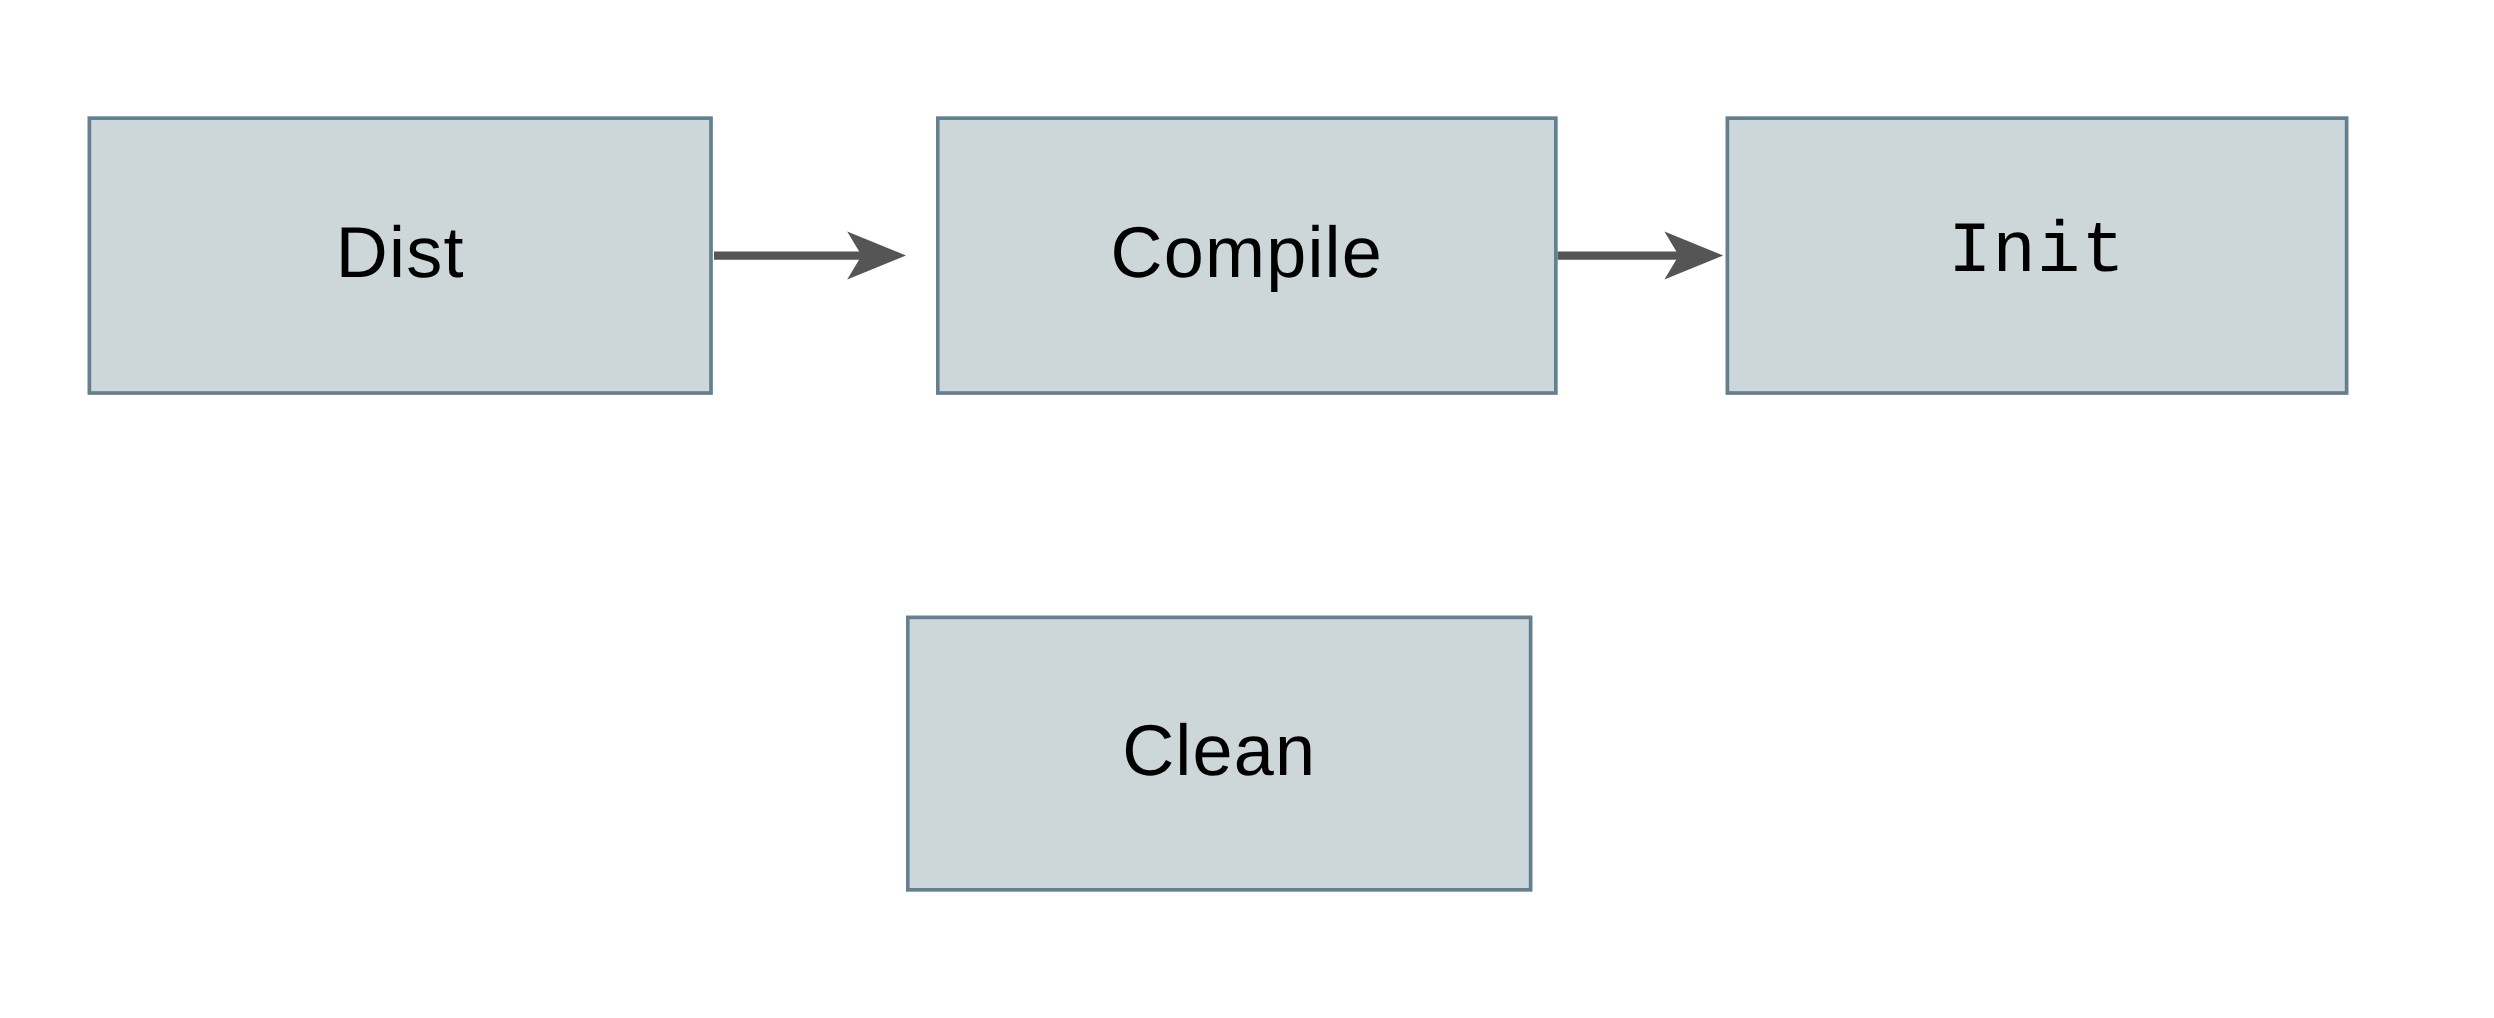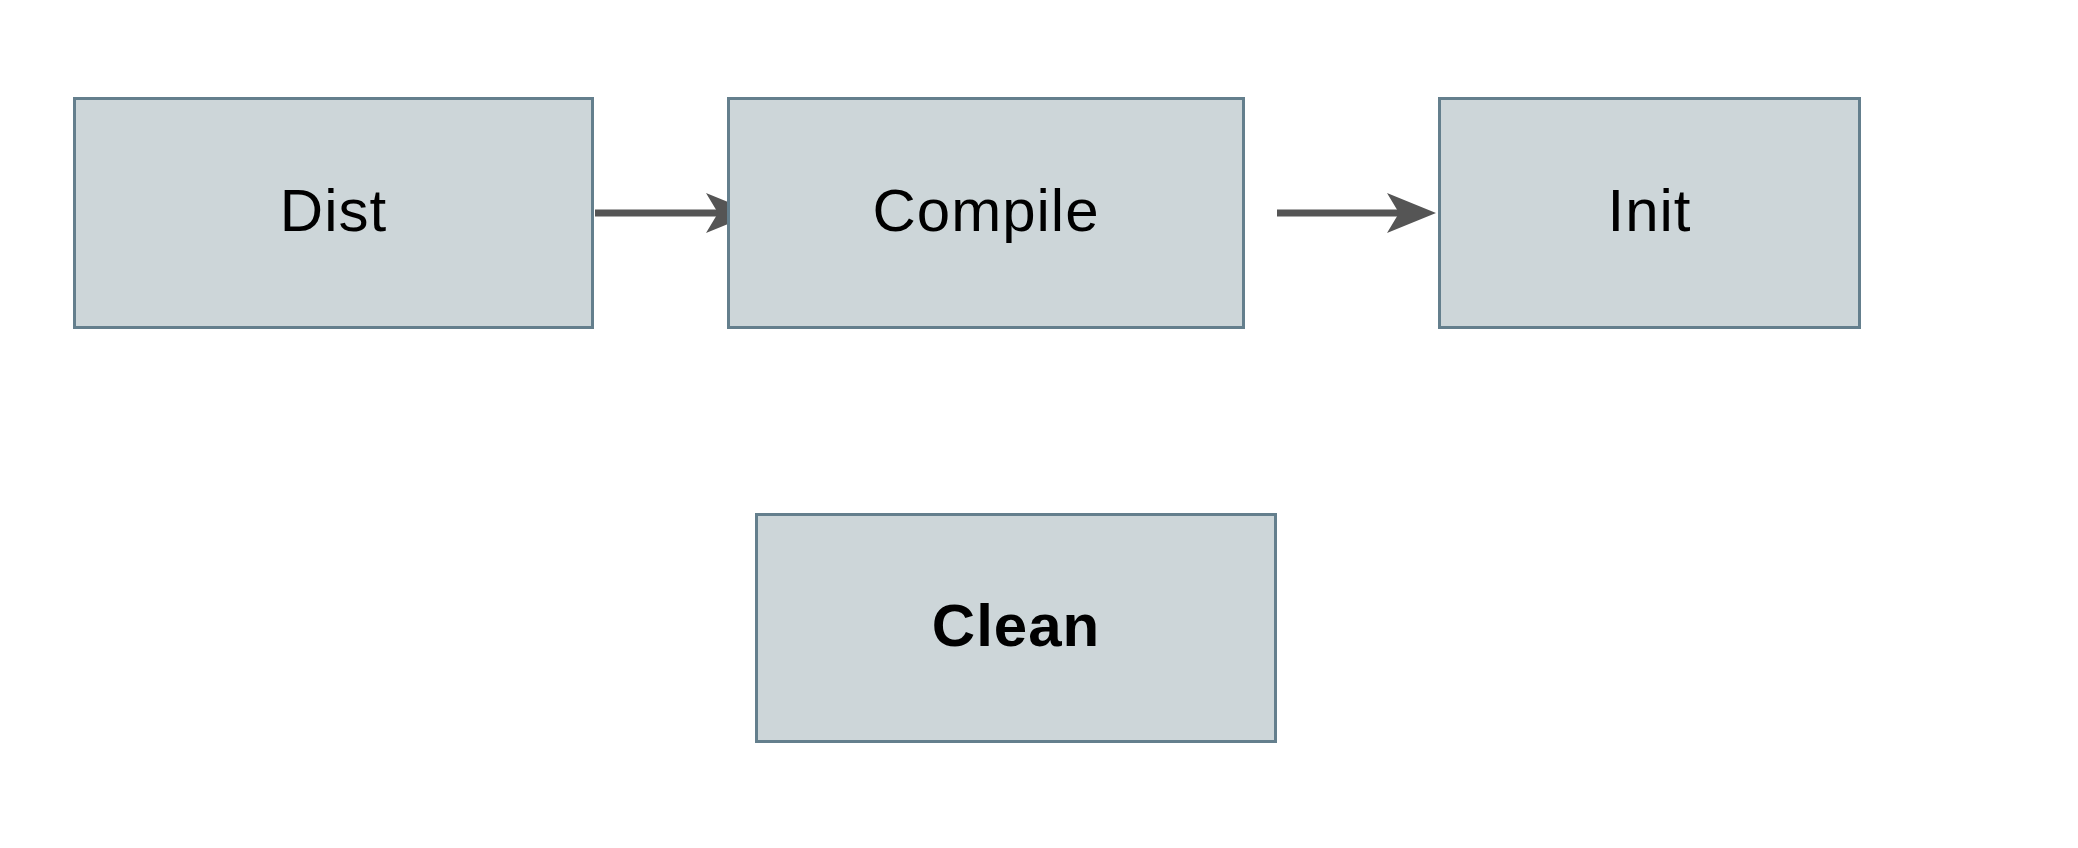--- a/index.html
+++ b/index.html
@@ -38,23 +38,23 @@
   .node-label {
     font-size: 60px;
     line-height: 1;
     color: #000000;
     letter-spacing: 1px;
     white-space: nowrap;
     transform: translateY(-2px);
   }
 
   .node-dist    { left: 73px;   top: 97px;  width: 521px; height: 232px; }
-  .node-compile { left: 727px;  top: 97px;  width: 518px; height: 232px; }
-  .node-init    { left: 1438px; top: 97px;  width: 423px; height: 232px; }
-  .node-clean   { left: 755px;  top: 513px; width: 522px; height: 230px; font-weight: bold; }
+  .node-compile { left: 780px;  top: 97px;  width: 518px; height: 232px; }
+  .node-init    { left: 1438px; top: 97px;  width: 519px; height: 232px; font-family: Liberation Mono, monospace; }
+  .node-clean   { left: 755px;  top: 513px; width: 522px; height: 230px; }
 </style>
 </head>
 <body>
 
 <div class="canvas">
 
   <svg class="edges-layer" viewBox="0 0 2078 848" xmlns="http://www.w3.org/2000/svg">
 
     <g>
       <line x1="595" y1="213" x2="719" y2="213" stroke-width="7" stroke="#555555"></line>

